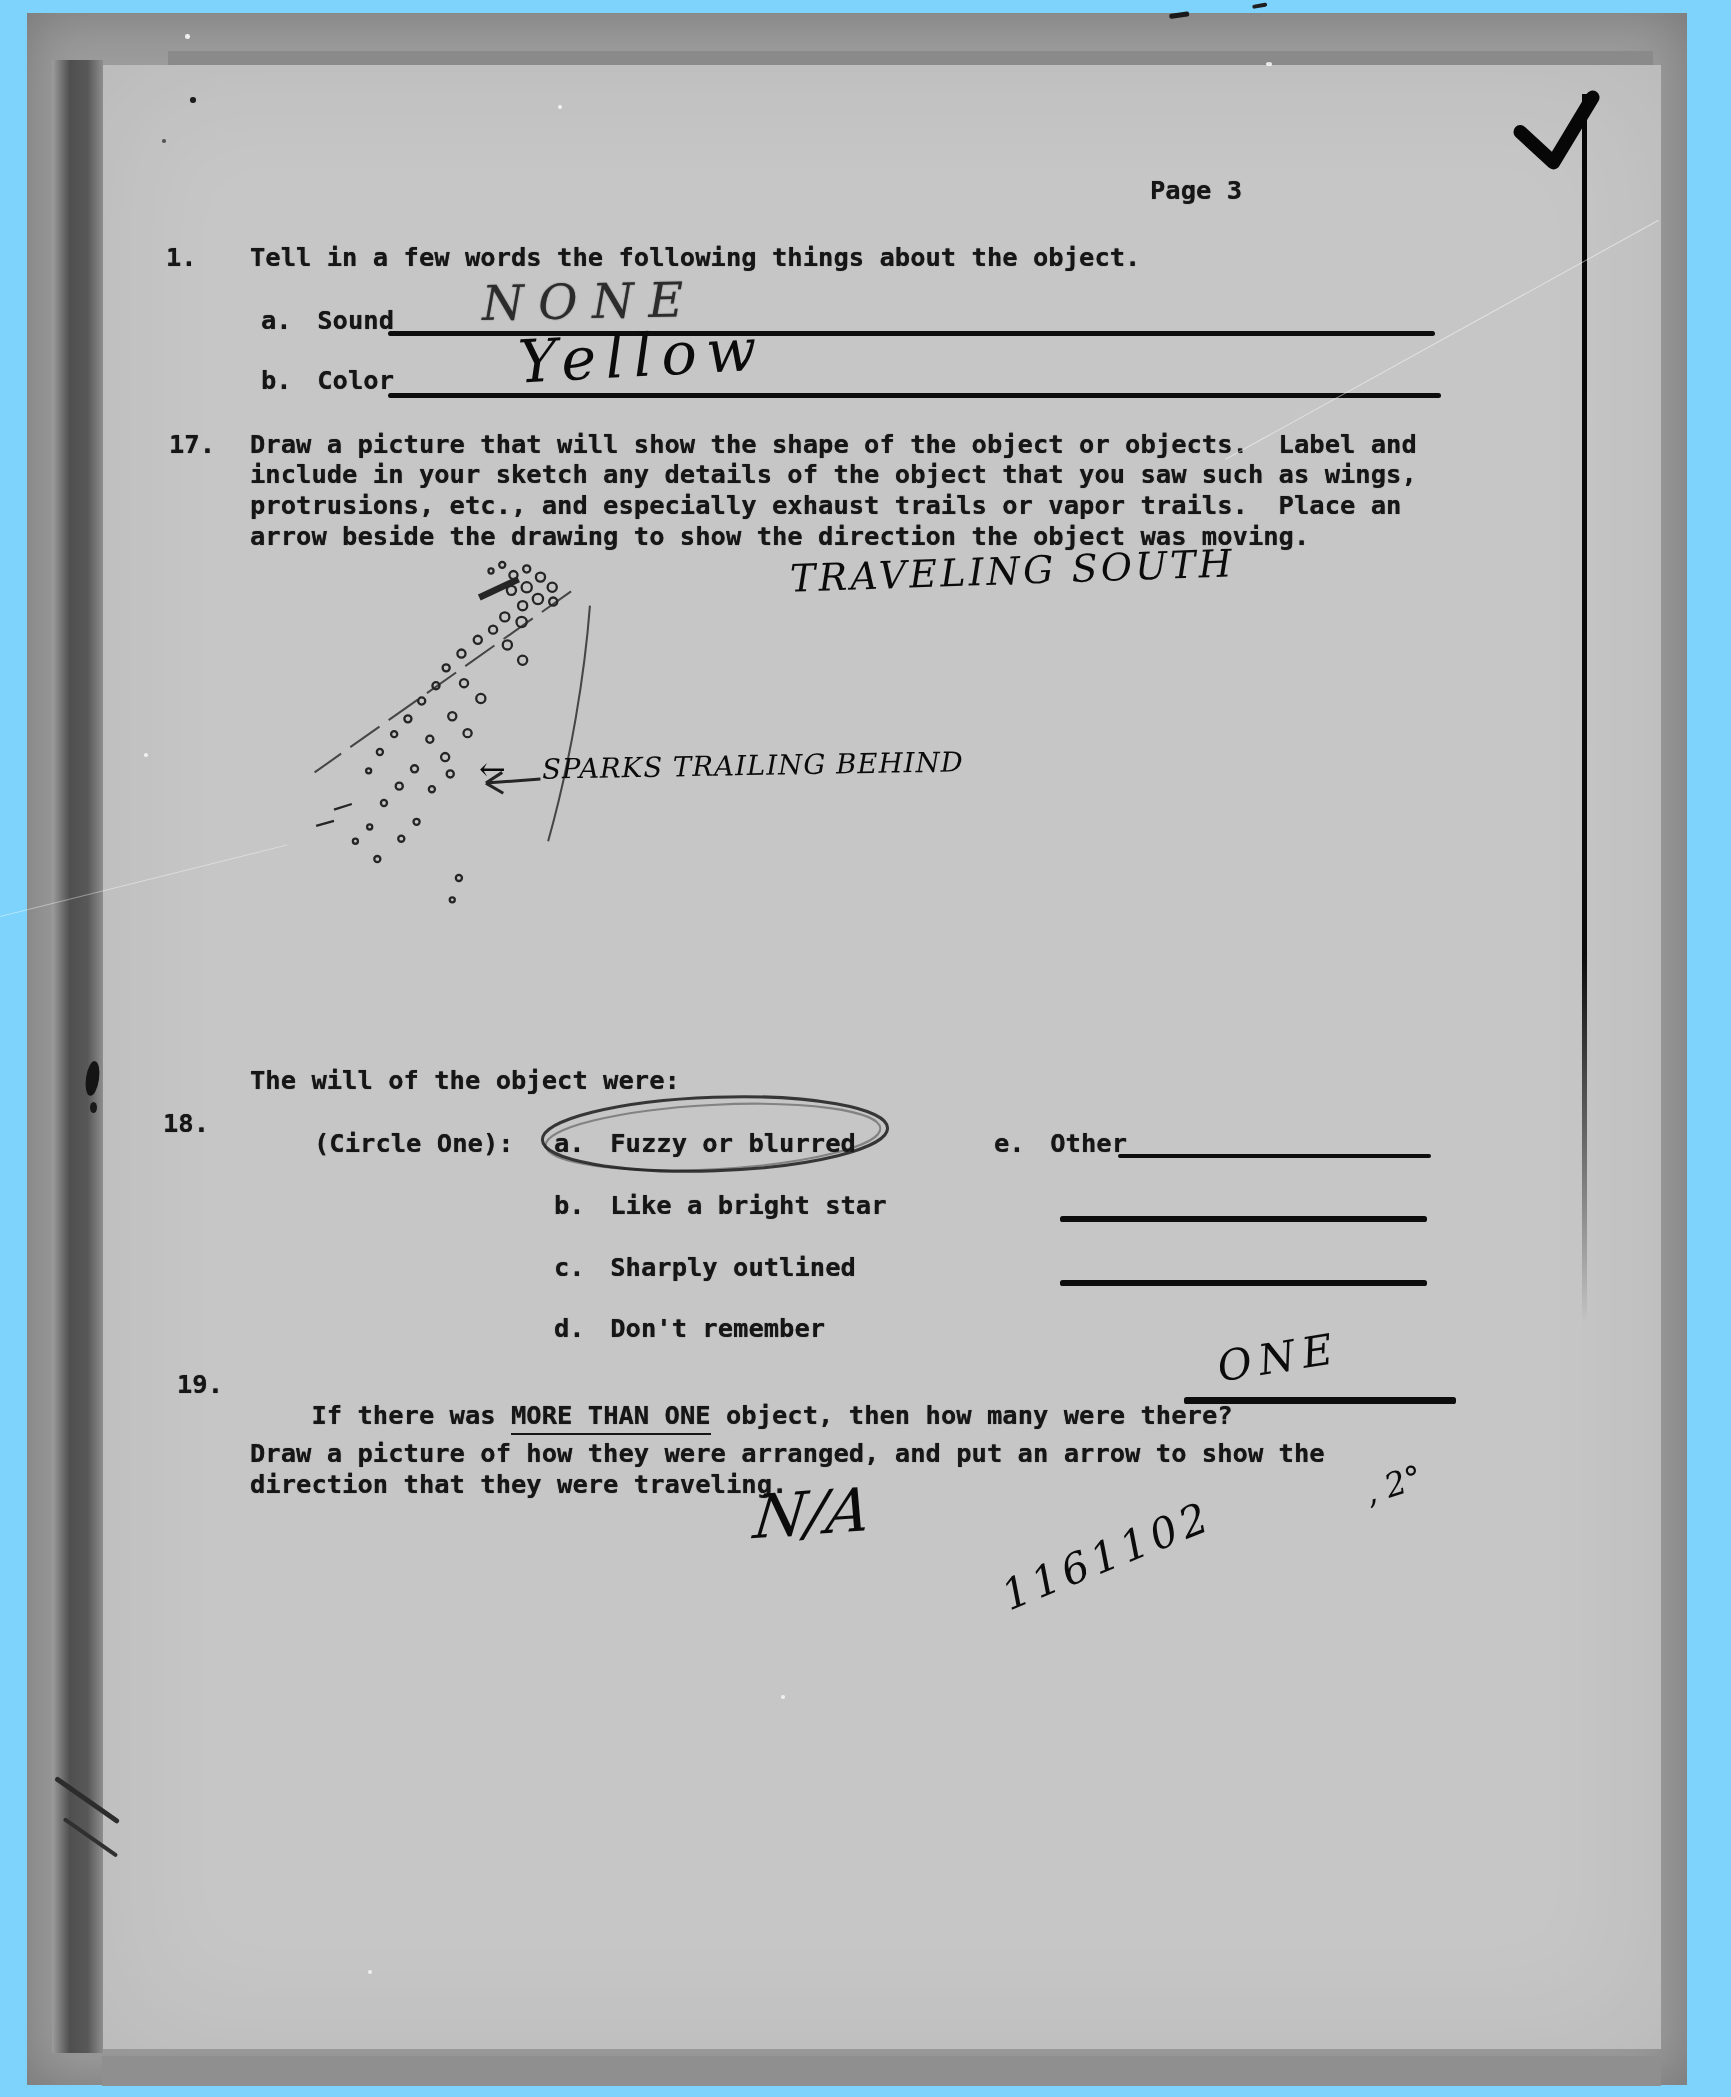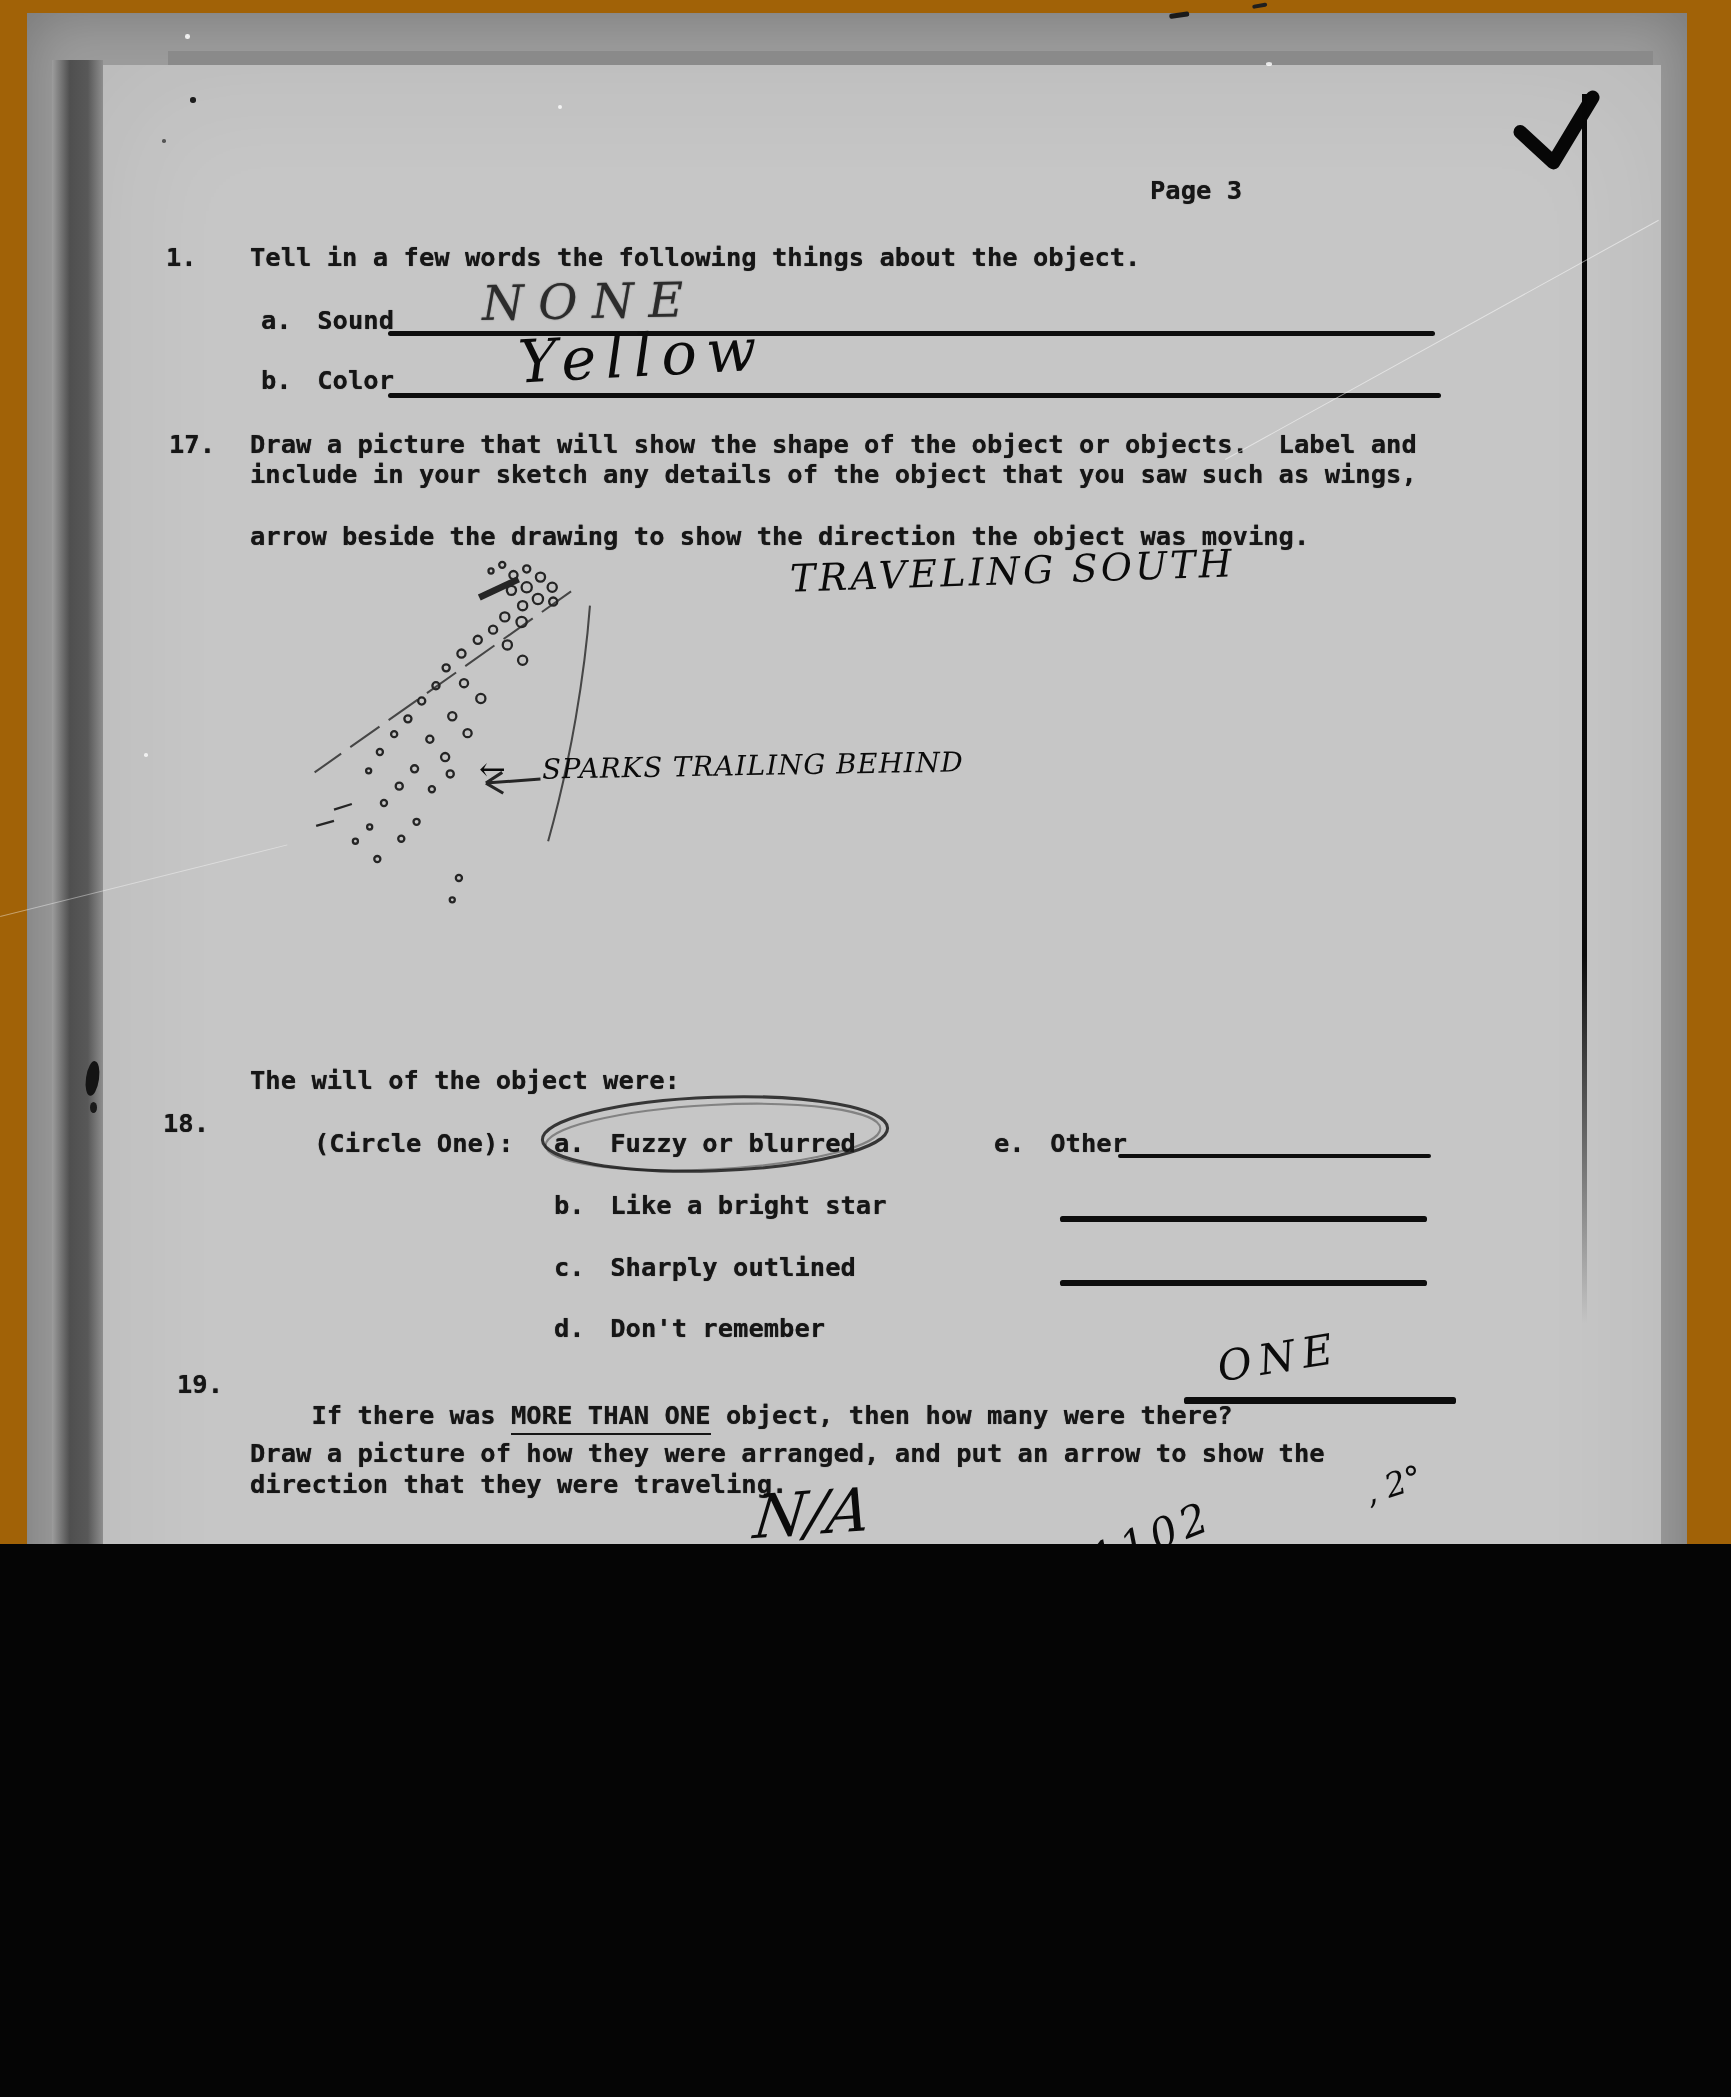--- a/index.html
+++ b/index.html
@@ -1,16 +1,16 @@
 <!DOCTYPE html>
 <html style="font-size:8.2px"><head>
 <meta charset="utf-8">
 <style>
   html,body{margin:0;padding:0;background:#050505;}
-  #canvas{position:relative;width:1731px;height:1544px;background:#a16207;overflow:hidden;
+  #canvas{position:relative;width:1731px;height:2097px;background:#7dd3fc;overflow:hidden;
           font-family:"DejaVu Sans Mono","Liberation Mono",monospace;}
   .photo{position:absolute;left:26.5px;top:13.3px;width:1660px;height:2072px;background:#9d9d9d;
          box-shadow:inset 0 0 61px rgba(0,0,0,.25);}
   .page{position:absolute;left:102px;top:65px;width:1559px;height:1984px;background:#c6c6c6;
         box-shadow:inset 0 0 133px rgba(0,0,0,.07);}
   .edge-strip{position:absolute;left:52px;top:60px;width:51px;height:1993px;
         background:linear-gradient(90deg,#9d9d9d 0%,#4f4f4f 35%,#585858 70%,#8e8e8e 100%);}
   .top-band{position:absolute;left:168px;top:51px;width:1485px;height:14.3px;background:#8a8a8a;}
   .bottom-band{position:absolute;left:102px;top:2056px;width:1559px;height:30px;background:#8f8f8f;}
 
@@ -59,20 +59,21 @@
     <span>b.</span>
     <span>Color</span>
   </div>
   <div class="hw" style="left:518px;top:321px;font-size:59px;letter-spacing:9.2px;
        transform:rotate(-3deg);">Yellow</div>
   <div class="rule" style="left:388px;top:393px;width:1053px;height:5.1px;"></div>
 
   <div class="tw" style="left:169px;top:429px;">17.</div>
   <div class="tw" style="left:250px;top:429px;">Draw a picture that will show the shape of the object or objects.  Label and</div>
   <div class="tw" style="left:250px;top:459px;">include in your sketch any details of the object that you saw such as wings,</div>
+  <div class="tw" style="left:250px;top:490px;">protrusions, etc., and especially exhaust trails or vapor trails.  Place an</div>
   <div class="tw" style="left:250px;top:521px;">arrow beside the drawing to show the direction the object was moving.</div>
 
   <div class="hw" style="left:790px;top:549px;font-size:38px;letter-spacing:3.1px;
        transform:rotate(-2deg);">TRAVELING SOUTH</div>
 
   <svg style="position:absolute;left:283px;top:540px;" width="362" height="373" viewBox="0 0 710 730">
     <g stroke="#141414" fill="none" stroke-width="4.5" opacity="0.9">
       <line x1="385" y1="112" x2="462" y2="76" stroke-width="13"></line>
       <circle cx="452" cy="68" r="8"></circle>
         <circle cx="478" cy="56" r="7"></circle>

